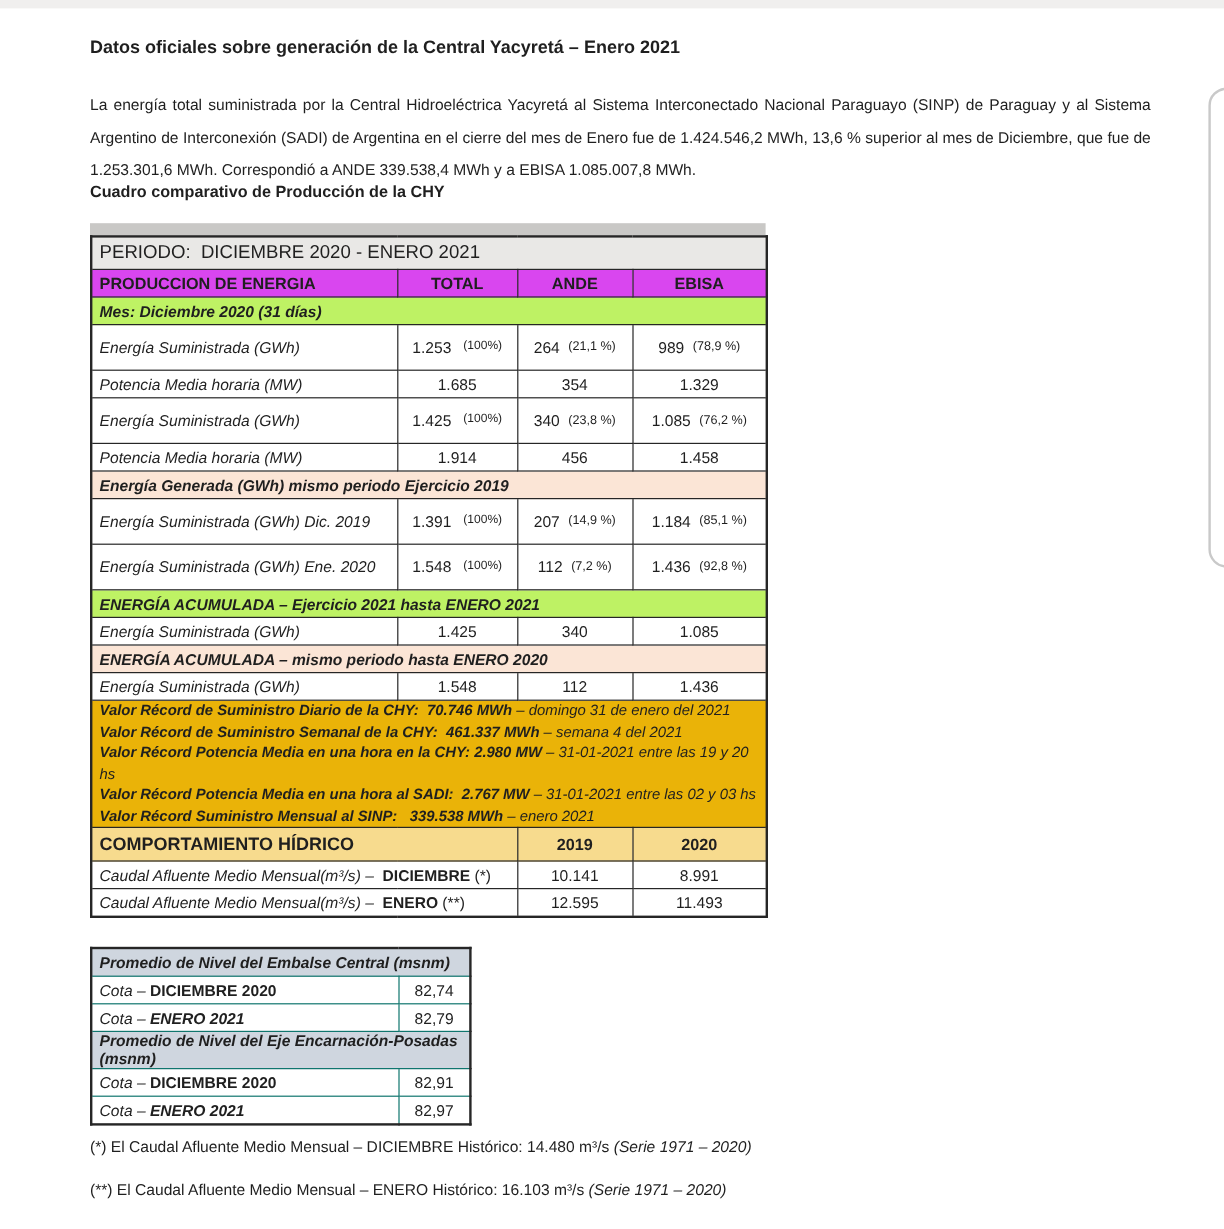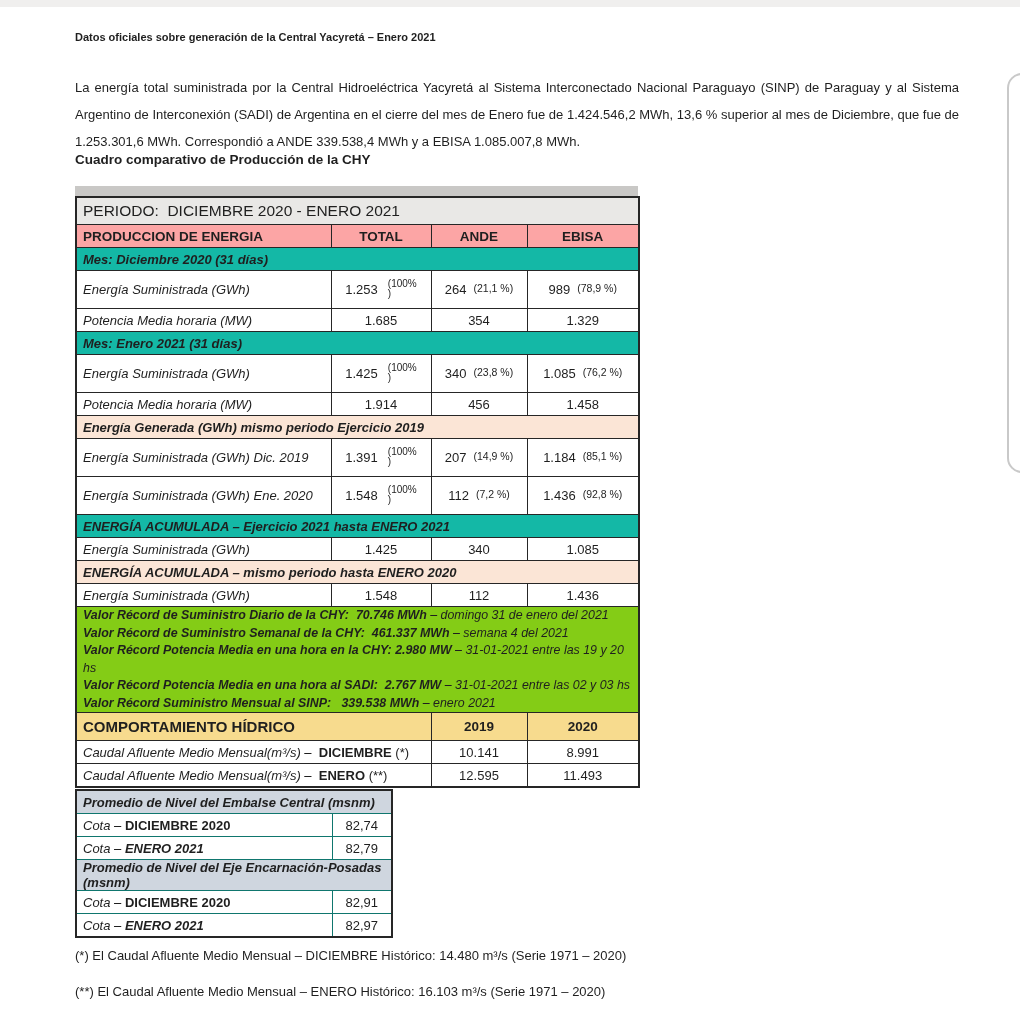--- a/index.html
+++ b/index.html
@@ -1,56 +1,56 @@
 <!DOCTYPE html>
 <html><head>
 <meta charset="utf-8">
 <style>
   html,body{margin:0;padding:0;width:1020px;height:1024px;overflow:hidden;background:#ffffff;}
   body{font-family:"Liberation Sans",sans-serif;color:#1f1f1f;position:relative;}
   .topstrip{position:absolute;top:0;left:0;width:1020px;height:7px;background:#f0efee;}
-  .title{position:absolute;left:75px;top:31px;width:760px;font-size:11px;font-weight:bold;}
+  .title{position:absolute;left:75px;top:31px;width:760px;font-size:15px;font-weight:bold;}
   .intro{position:absolute;left:75px;top:74px;width:884px;font-size:13px;line-height:27px;text-align:justify;}
   .caption{position:absolute;left:75px;top:152px;font-size:13.5px;font-weight:bold;}
   .tblwrap{position:absolute;left:75px;top:186px;}
   .grayband{width:563px;height:10px;background:#c9c8c6;}
   table{border-collapse:collapse;table-layout:fixed;}
   .pt{width:563px;border:2px solid #262626;font-size:13px;}
   .pt td{border:1px solid #262626;padding:0 6px;vertical-align:middle;}
   .prewrap{white-space:pre-wrap;}
   .period{font-size:15.5px;font-weight:normal;background:#e9e8e6;height:26px;}
-  .head{font-weight:bold;background:#fca5a5;text-align:center;height:22px;font-size:13.5px;}
+  .head{font-weight:bold;background:#d946ef;text-align:center;height:22px;font-size:13.5px;}
   .head.left{text-align:left;}
   .sec{font-weight:bold;font-style:italic;height:22px;}
-  .blue{background:#14b8a6;}
+  .blue{background:#bef264;}
   .peach{background:#fbe5d6;}
-  .green{background:#84cc16;}
+  .green{background:#eab308;}
   .lbl{font-style:italic;}
   .r-tall td{height:37px;}
   .r-plain td{height:22px;}
   .num{text-align:center;margin-left:37px;}
   .valwrap{display:flex;align-items:center;justify-content:center;}
-  .notecol{display:flex;flex-direction:column;align-items:flex-start;font-size:10px;line-height:10px;margin-left:10px;position:relative;top:-1px;}
+  .notecol{display:flex;align-items:flex-start;font-size:10px;line-height:10px;margin-left:10px;position:relative;top:-1px;}
   .pct{font-size:10.5px;margin-left:7px;position:relative;top:-2px;}
   .records{padding:4px 6px;}
   .recline{font-size:12.4px;font-style:italic;line-height:17.5px;}
   .rb{font-weight:bold;}
   .hydro-title{font-weight:bold;font-size:15px;height:27px;background:#f7db8e;}
   .hydro-year{font-weight:bold;text-align:center;font-size:13.5px;background:#f7db8e;}
   .bu{font-weight:bold;font-style:normal;}
   .mk{font-style:normal;}
   .lt{position:absolute;left:75px;top:789px;width:316px;border:2px solid #262626;font-size:13px;}
   .lt td{border:1px solid #0f766e;padding:0 6px;height:22px;vertical-align:middle;margin-left:12px;}
   .lt .hdr{font-weight:bold;font-style:italic;background:#cfd6df;}
   .lt .val{text-align:center;}
   .cota-prefix{font-style:italic;}
   .name-b{font-weight:bold;}
   .name-bi{font-weight:bold;font-style:italic;}
   .fn{position:absolute;left:75px;font-size:13px;}
-  .fn .serie{}
+  .fn .serie{font-style:italic;}
   .scrollthumb{position:absolute;left:1007px;top:73px;width:46px;height:396px;border:2px solid #c9c9c9;border-radius:15px;background:#ffffff;}
 </style>
 </head>
 <body>
 
 <div class="topstrip"></div>
 
 <div class="title">Datos oficiales sobre generación de la Central Yacyretá – Enero 2021</div>
 
 <div class="intro">La energía total suministrada por la Central Hidroeléctrica Yacyretá al Sistema Interconectado Nacional Paraguayo (SINP) de Paraguay y al Sistema Argentino de Interconexión (SADI) de Argentina en el cierre del mes de Enero fue de 1.424.546,2 MWh, 13,6 % superior al mes de Diciembre, que fue de 1.253.301,6 MWh. Correspondió a ANDE 339.538,4 MWh y a EBISA 1.085.007,8 MWh.</div>
@@ -98,23 +98,20 @@
       <td class="num"><span>989</span><span class="pct">(78,9 %)</span></td>
     </tr>
 
     <tr class="r-plain">
       <td class="lbl">Potencia Media horaria (MW)</td>
       <td class="num">1.685</td>
       <td class="num">354</td>
       <td class="num">1.329</td>
     </tr>
 
-    <tr>
-      <td colspan="4" class="sec blue">Mes: Enero 2021 (31 días)</td>
-    </tr>
 
     <tr class="r-tall">
       <td class="lbl">Energía Suministrada (GWh)</td>
       <td class="num">
         <div class="valwrap">
           <span>1.425</span>
           <span class="notecol">
                 <span>(100%</span>
                 <span>)</span>
               </span>

